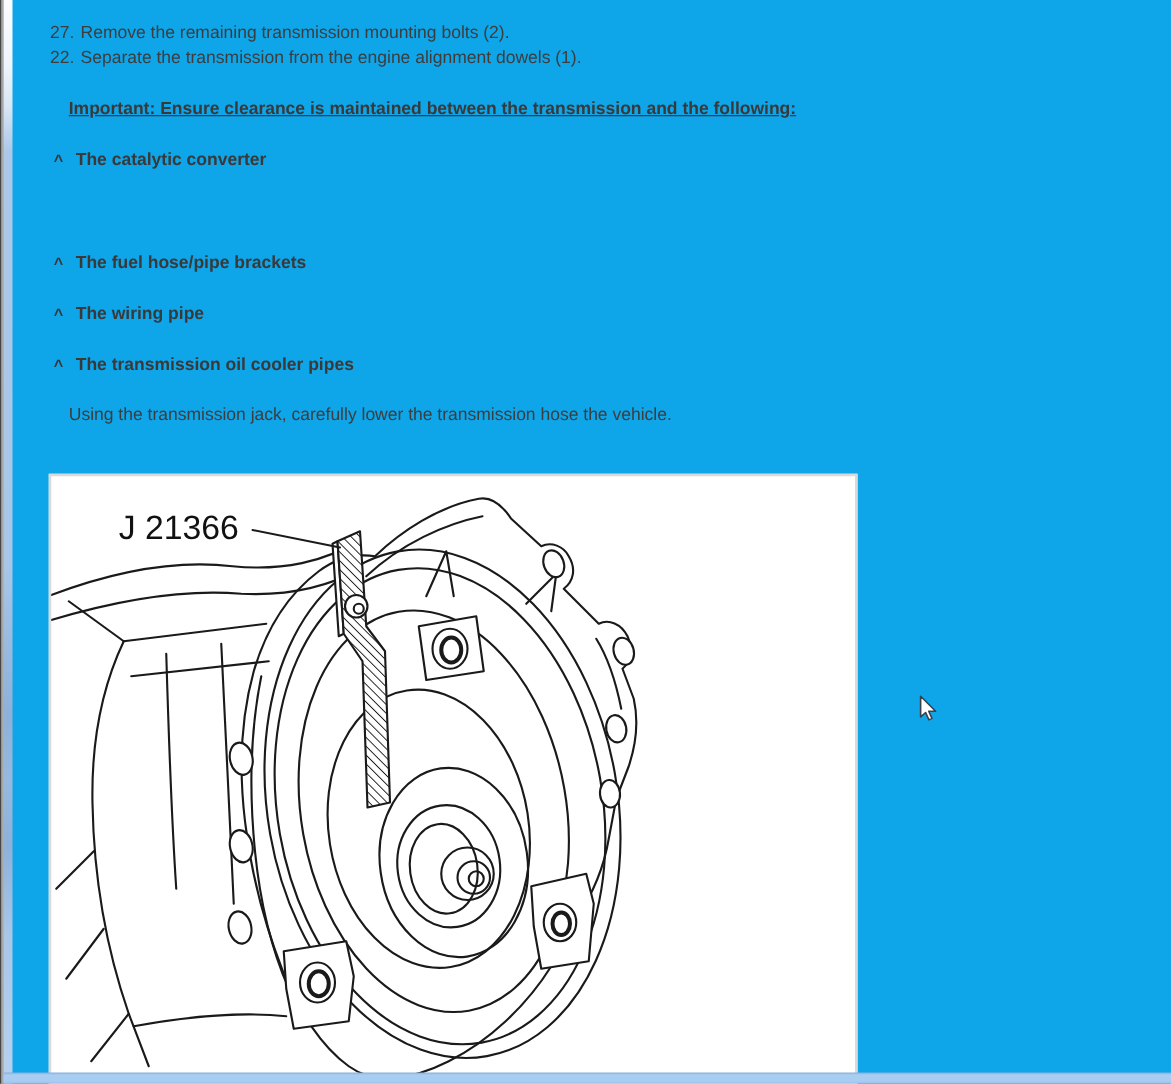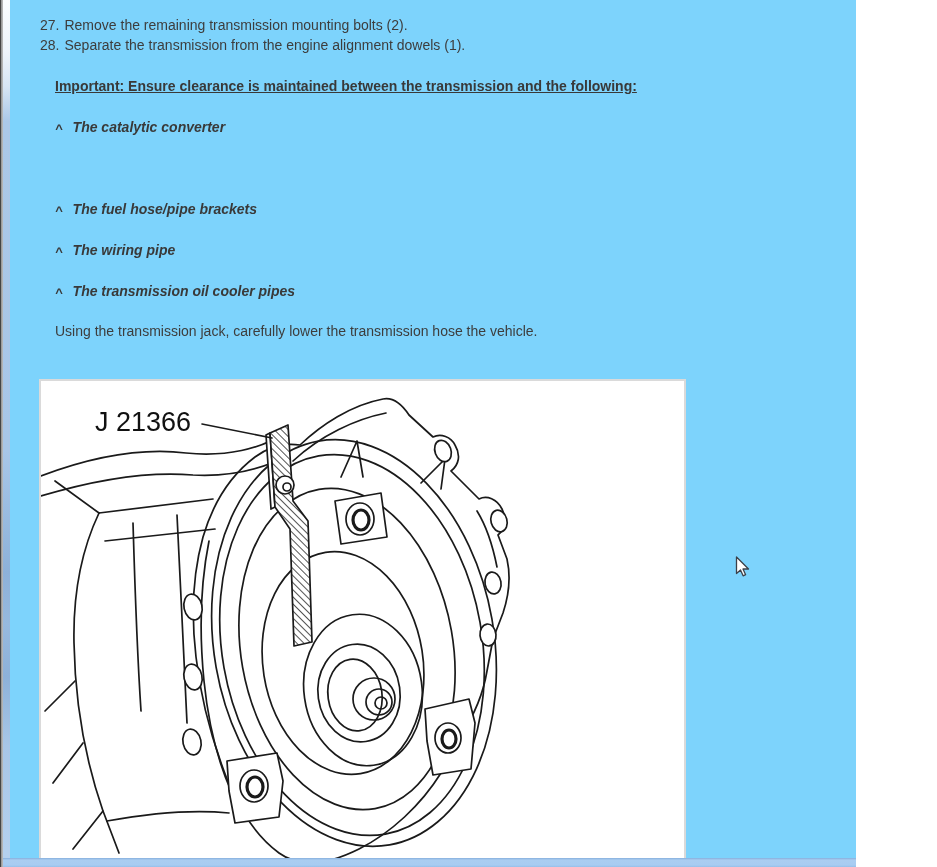--- a/index.html
+++ b/index.html
@@ -2,21 +2,21 @@
 <html><head>
 <meta charset="utf-8">
 <style>
   html,body{margin:0;padding:0;}
   body{
     width:937px;height:867px;overflow:hidden;position:relative;
     background:#ffffff;
     font-family:"Liberation Sans","DejaVu Sans",sans-serif;
     color:#3d3d3d;
   }
-  .stage{position:absolute;left:0;top:0;width:856px;height:867px;overflow:hidden;background:#7dd3fc;}
+  .stage{position:absolute;left:0;top:0;width:937px;height:867px;overflow:hidden;background:#0ea5e9;}
 
   
   .edge-dark{
     position:absolute;left:0;top:0;width:3px;height:867px;
     background:linear-gradient(to right,#454545 0px,#454545 1px,#8f8f8f 1px,#c0c0c0 3px);
     z-index:40;
   }
   .edge-blue{
     position:absolute;left:3px;top:0;width:7px;height:867px;
     background:linear-gradient(to bottom,
@@ -30,21 +30,21 @@
     background:linear-gradient(to bottom,#86afdd 0px,#aacdf1 2px,#a7ccf2 7px,#96bfe9 9px);
     z-index:40;
   }
 
   
   .txt{position:absolute;font-size:14px;line-height:19.5px;white-space:nowrap;}
   .steps{left:40px;top:16px;}
   .step-row{display:flex;}
   .step-num{margin-right:5px;}
   .important{left:55px;top:77px;font-weight:bold;color:#393939;text-decoration:underline;}
-  .bullet{left:55px;font-weight:bold;color:#393939;font-style:italic;}
+  .bullet{left:43px;font-weight:bold;color:#393939;}
   .bullet .marker{font-size:13px;font-weight:bold;display:inline-block;
     transform:translateY(1px);margin-right:10px;}
   .closing{left:55px;top:322px;}
 
   
   .figure-box{
     position:absolute;left:39px;top:379px;width:643px;height:495px;
     border:2px solid #dadada;background:#fff;z-index:10;
   }
   .figure-box svg{display:block;}
@@ -56,21 +56,21 @@
 <body>
 
 <div class="stage">
 
   <div class="txt steps">
     <div class="step-row">
       <span class="step-num">27.</span>
       <span>Remove the remaining transmission mounting bolts (2).</span>
     </div>
     <div class="step-row">
-      <span class="step-num">28.</span>
+      <span class="step-num">22.</span>
       <span>Separate the transmission from the engine alignment dowels (1).</span>
     </div>
   </div>
 
   <div class="txt important">Important: Ensure clearance is maintained between the transmission and the following:</div>
 
   <div class="txt bullet" style="top:118px">
     <span class="marker">^</span><span>The catalytic converter</span>
   </div>
   <div class="txt bullet" style="top:200px">

